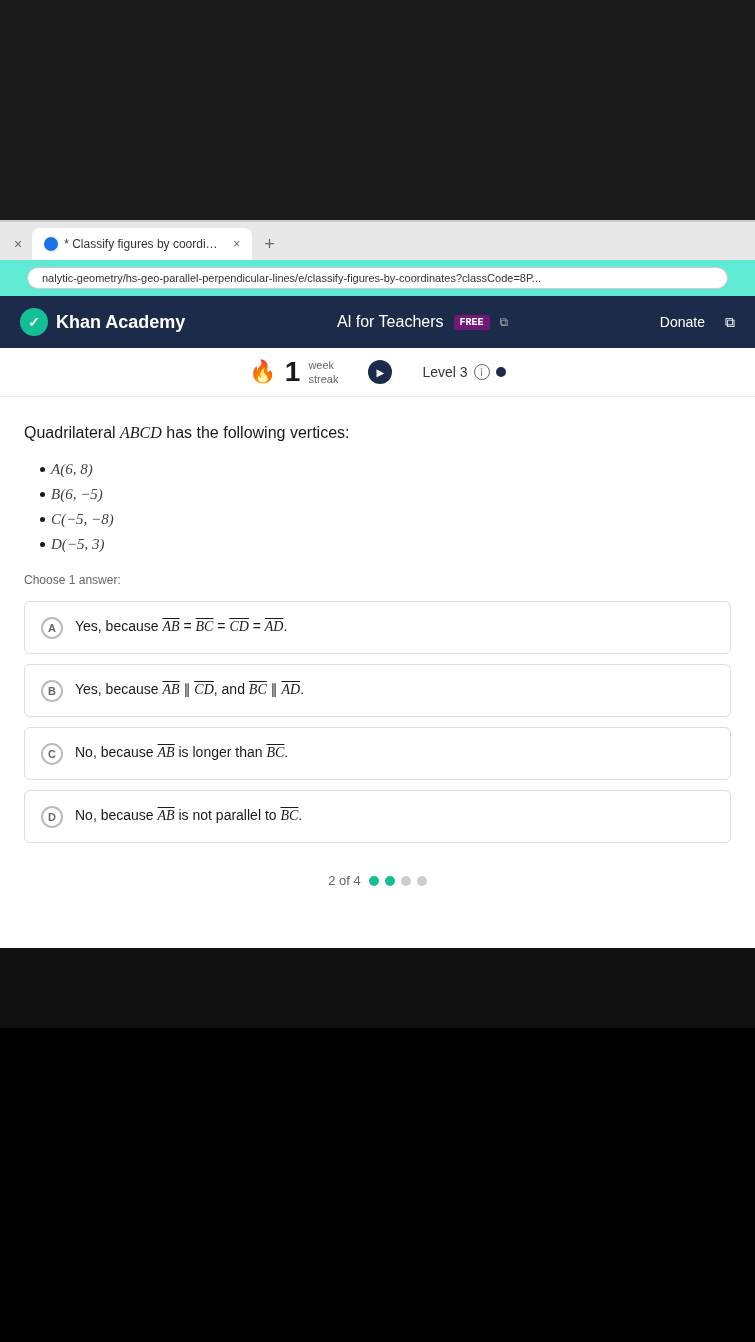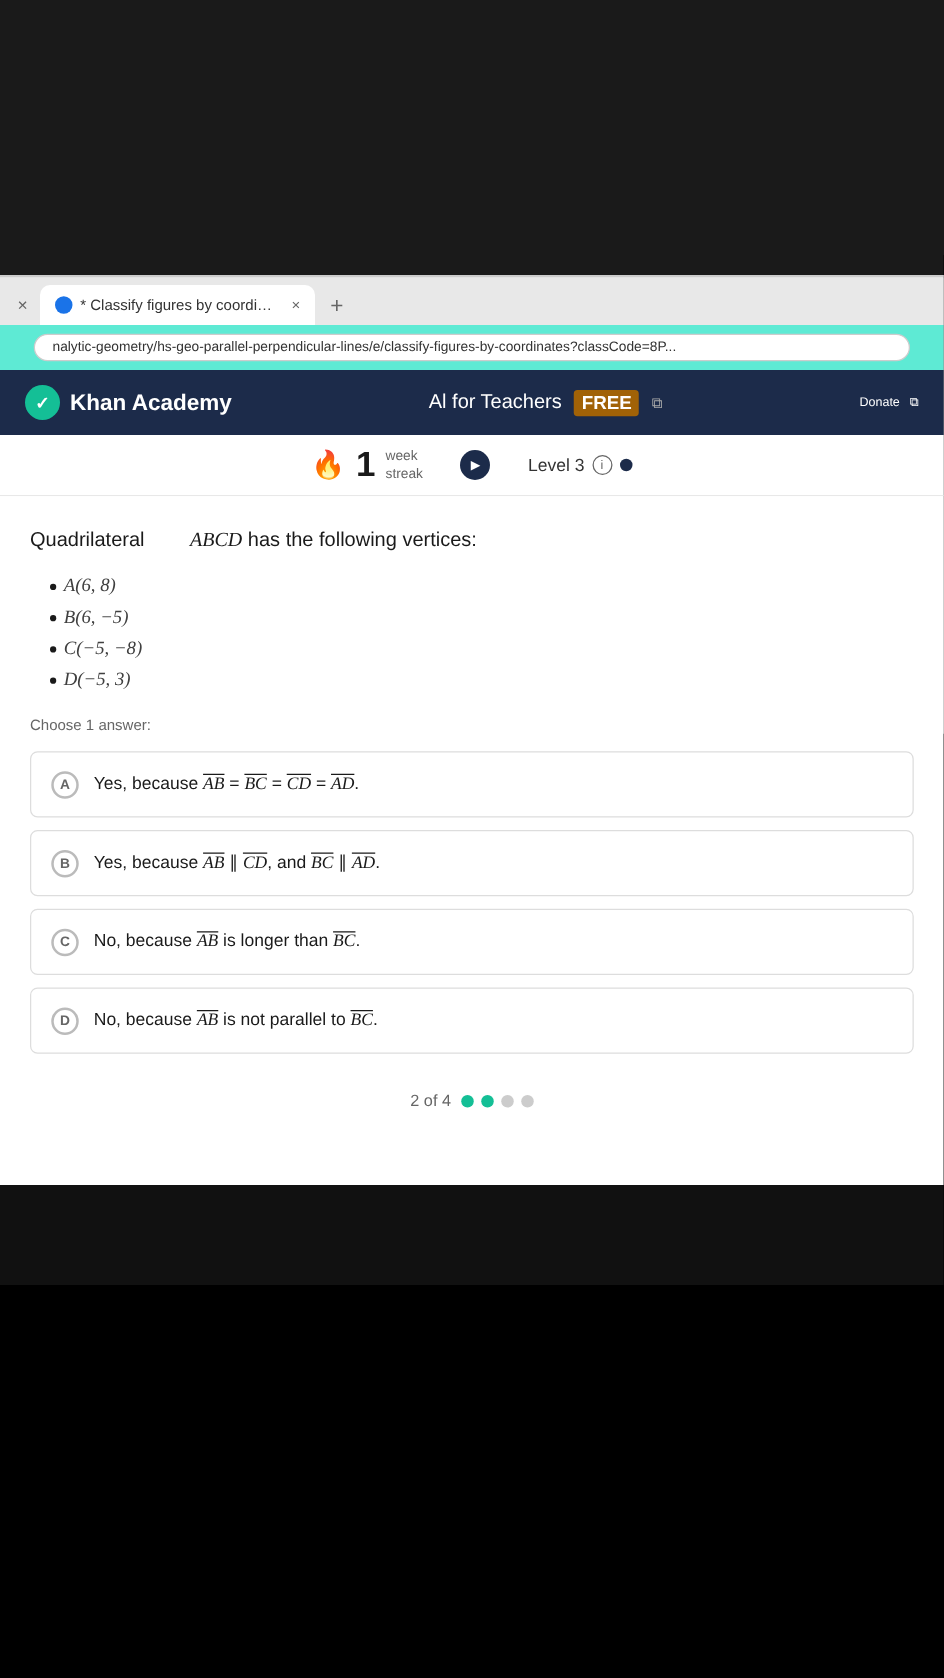--- a/index.html
+++ b/index.html
@@ -156,39 +156,40 @@
       gap: 10px;
     }
 
     .ka-ai-teachers {
       color: #fff;
       font-size: 16px;
       font-weight: 500;
     }
 
     .free-badge {
-      background: #a16207;
+      background: #701a75;
       color: #fff;
-      font-size: 15px;
+      font-size: 10px;
       font-weight: bold;
       padding: 2px 6px;
       border-radius: 3px;
+      font-family: Liberation Mono, monospace;
     }
 
     .ka-external-icon {
       color: #aaa;
       font-size: 12px;
     }
 
     .ka-donate {
       color: #fff;
-      font-size: 10px;
-      display: flex;
-      align-items: center;
-      gap: 8px;
+      font-size: 14px;
+      display: flex;
+      align-items: center;
+      gap: 20px;
       justify-content: center;
     }
 
     
     .streak-bar {
       background: #fff;
       border-bottom: 1px solid #e8e8e8;
       padding: 8px 20px;
       display: flex;
       align-items: center;
@@ -389,21 +390,21 @@
       background: #14bf96;
     }
 
     
     .bottom-bezel {
       width: 100%;
       height: 80px;
       background: #111;
     }
 
-    .italic { font-style: italic; margin-left: 32px; }
+    .italic { font-style: italic; }
   </style>
 </head>
 <body>
 
 <div class="top-bezel"></div>
 
 <div class="browser-chrome">
   <div class="tab-bar">
     <span class="tab-close-btn">×</span>
     <div class="tab-item">

